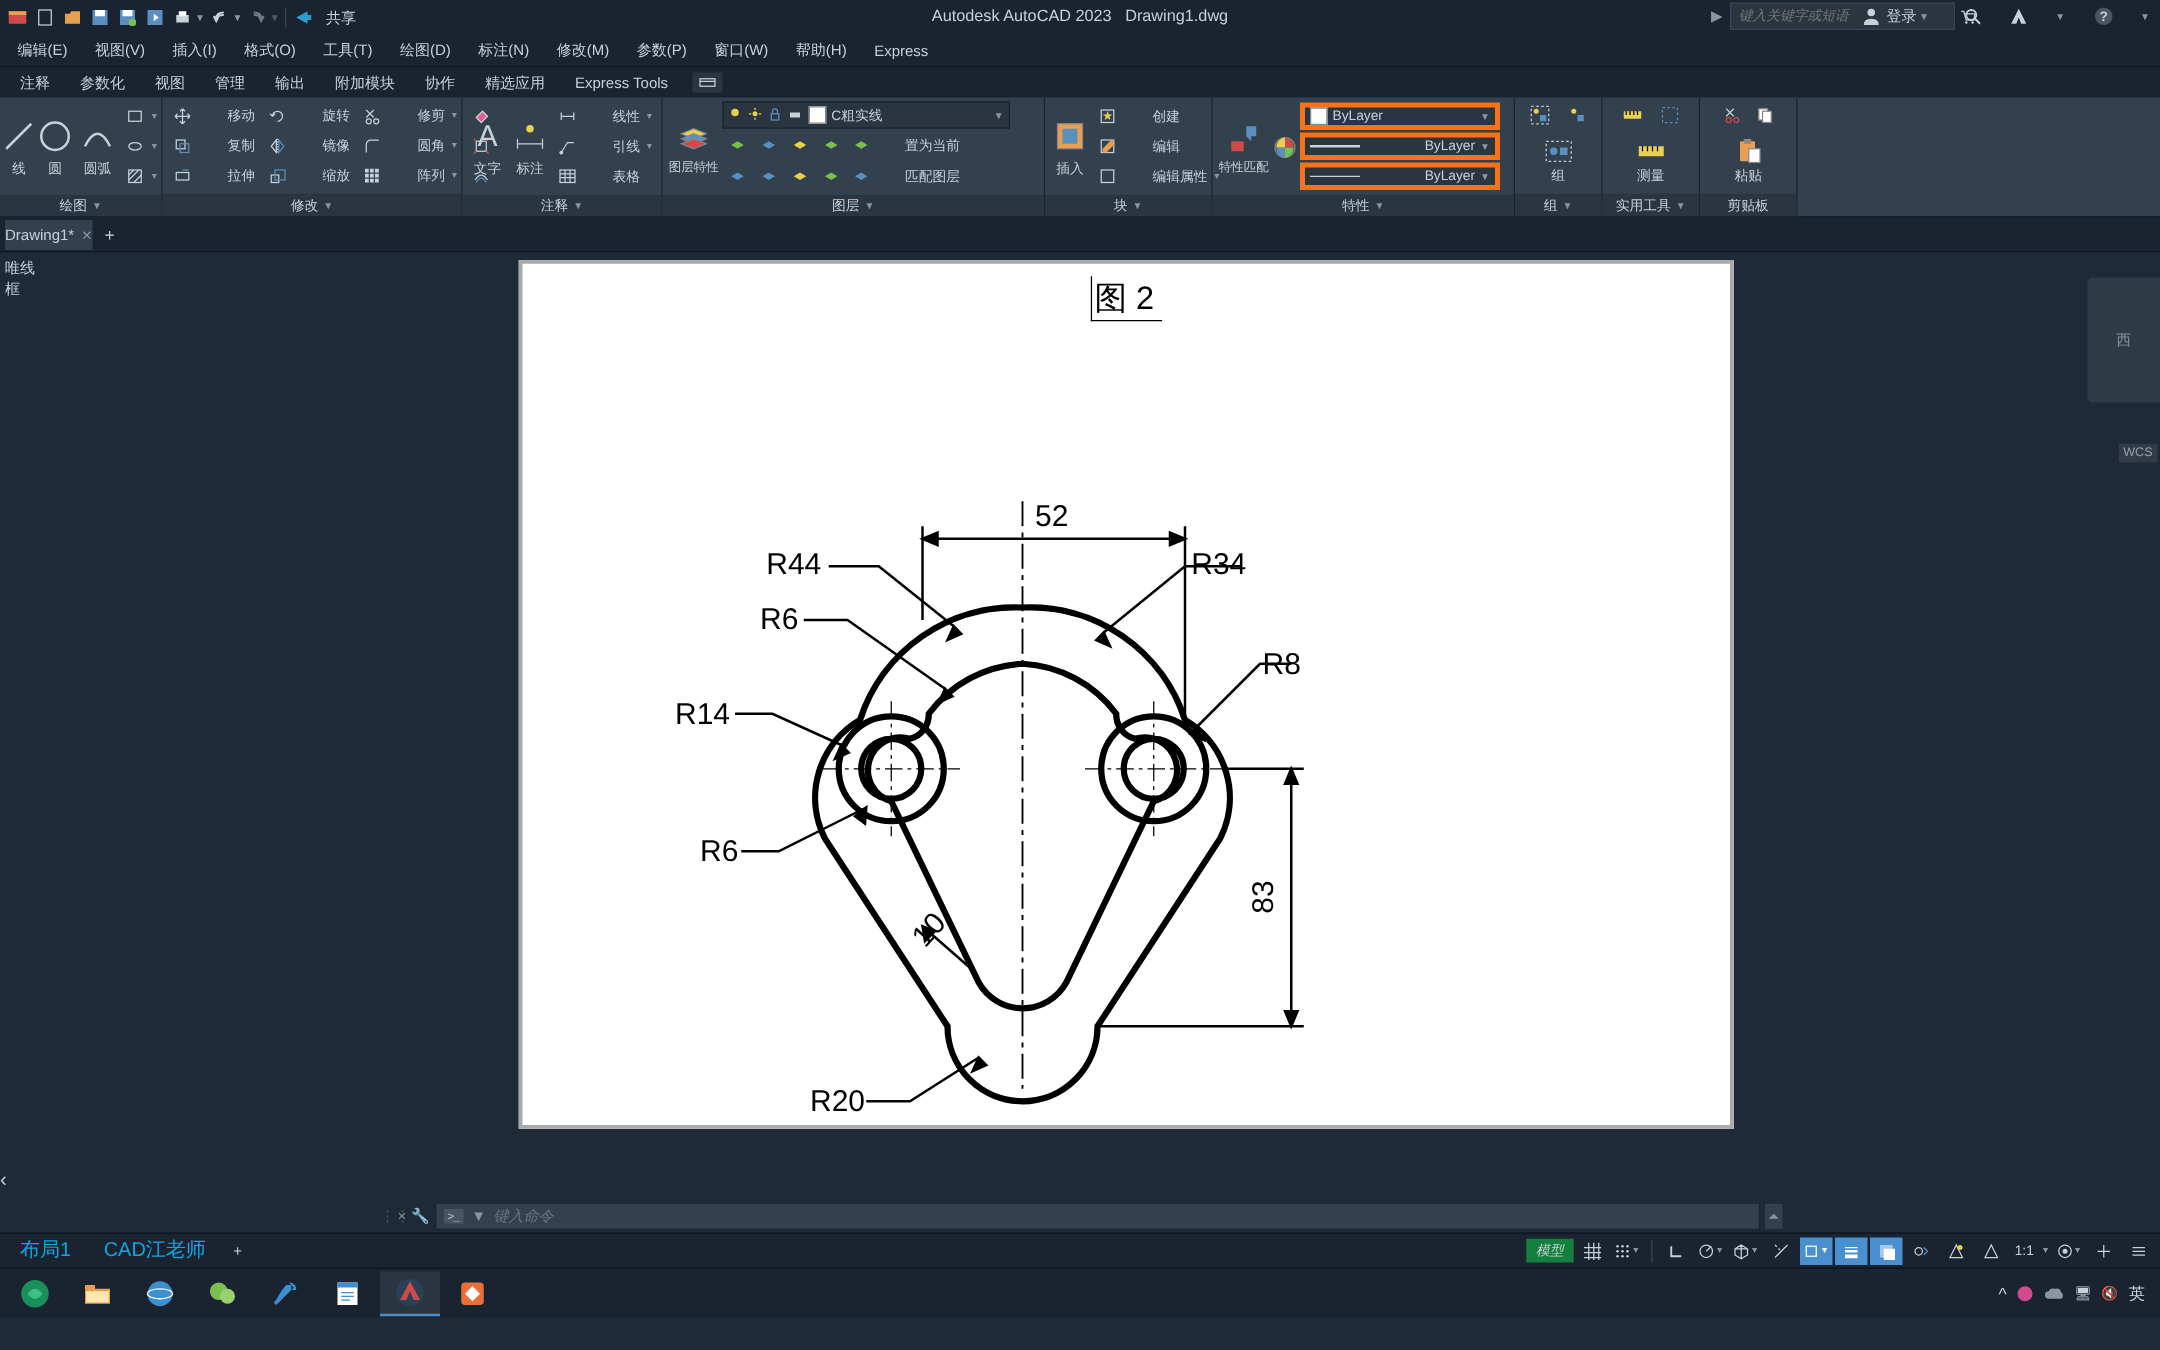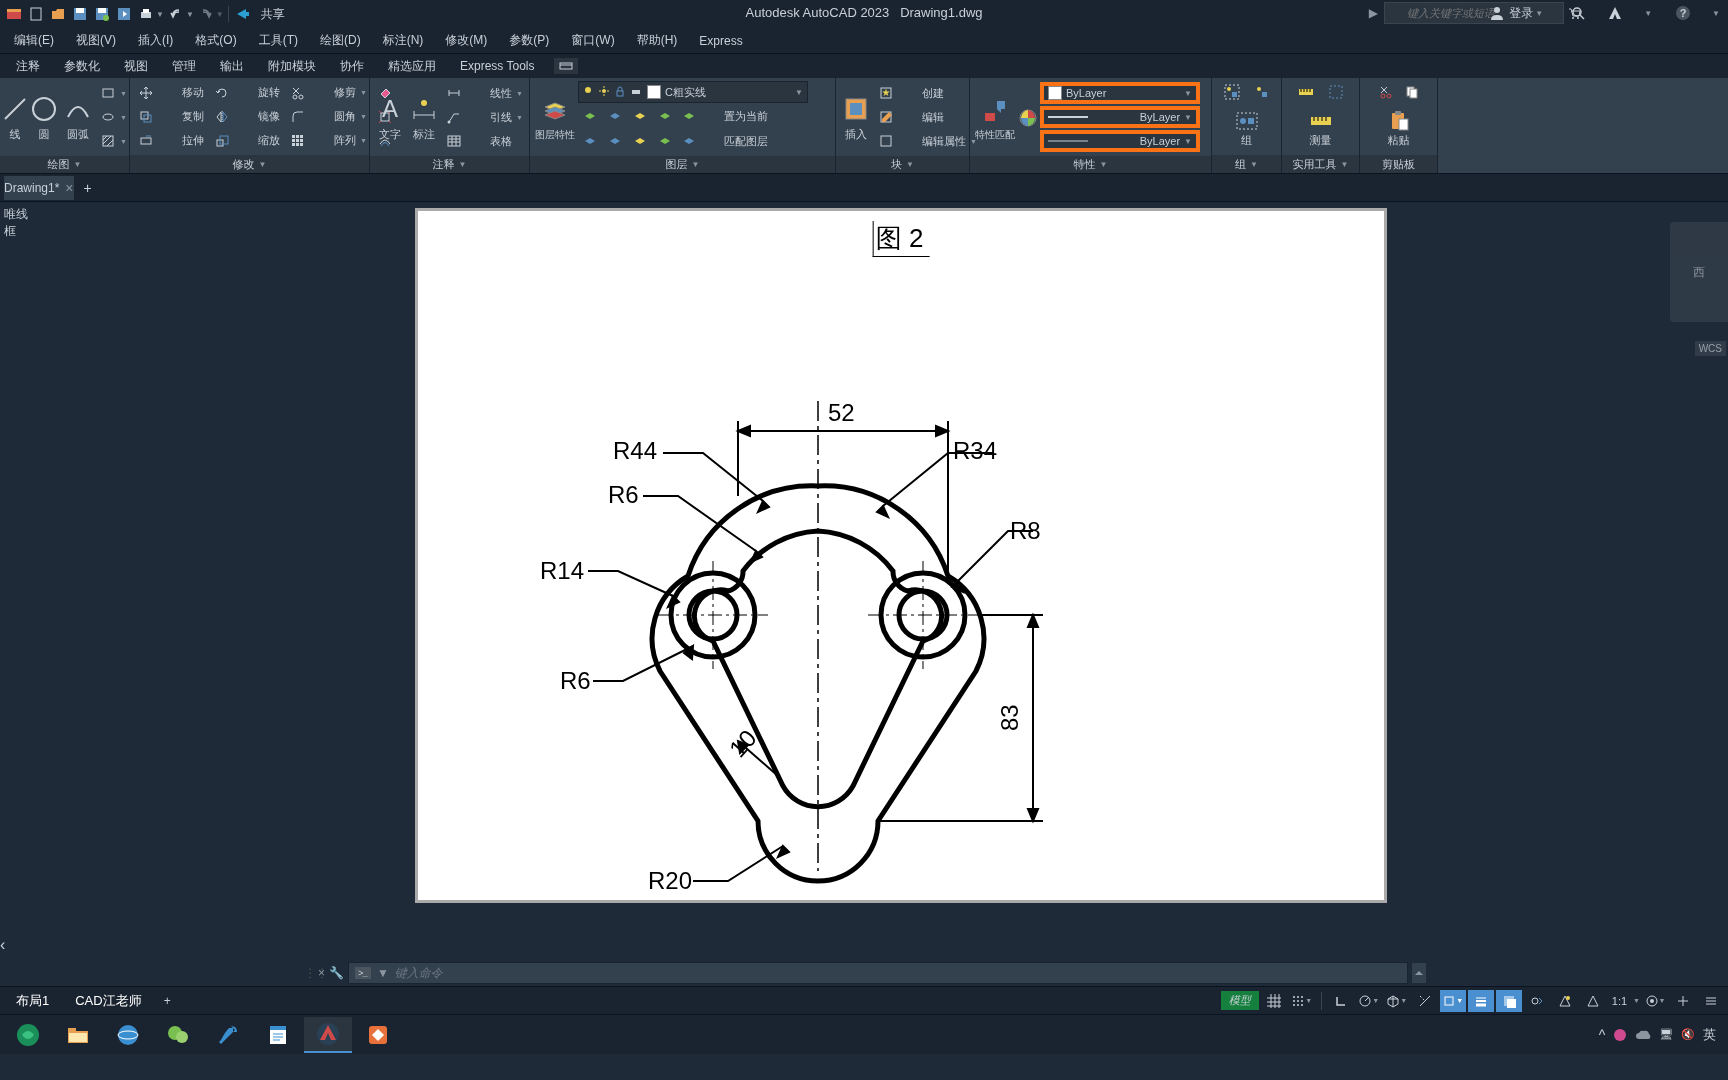--- a/index.html
+++ b/index.html
@@ -6,21 +6,21 @@
 body { background: #1e2a38; color: #c8d0d8; font-size: 12px; overflow: hidden; width: 1728px; height: 1080px; }
 
 
 .qat { height: 28px; background: #1a2430; display: flex; align-items: center; padding: 0 4px; gap: 2px; }
 .qat-icon { width: 20px; height: 20px; display: flex; align-items: center; justify-content: center; cursor: pointer; }
 .qat-sep { width: 1px; height: 16px; background: #3a4550; margin: 0 2px; }
 .qat-dropdown { color: #8a959f; font-size: 8px; margin-left: -2px; }
 .qat-share { margin-left: 6px; color: #c8d0d8; }
 .title-area { position: absolute; left: 50%; transform: translateX(-50%); top: 5px; color: #c8d0d8; font-size: 13px; }
 .search-area { position: absolute; right: 140px; top: 2px; display: flex; align-items: center; gap: 4px; }
-.search-box { background: #2a3540; border: 1px solid #3a4550; width: 180px; height: 22px; color: #6a7580; padding: 0 22px; font-style: italic; font-size: 11px; }
+.search-box { background: #2a3540; border: 1px solid #3a4550; width: 180px; height: 22px; color: #6a7580; padding: 0 6px; font-style: italic; font-size: 11px; }
 .search-play { color: #8a959f; margin-right: 2px; }
 .login-area { position: absolute; right: 8px; top: 3px; display: flex; align-items: center; gap: 21px; }
 .login-btn { display: flex; align-items: center; gap: 4px; color: #c8d0d8; cursor: pointer; }
 .login-icon { width: 16px; height: 16px; }
 
 
 .menubar { height: 26px; background: #1a2430; display: flex; align-items: center; padding: 0 4px; gap: 2px; border-bottom: 1px solid #0a1420; }
 .menu-item { padding: 4px 10px; cursor: pointer; color: #c8d0d8; font-size: 12px; }
 
 
@@ -60,34 +60,34 @@
 .file-tab-add { padding: 4px 10px; color: #c8d0d8; cursor: pointer; font-size: 14px; }
 
 
 .workspace { position: relative; height: 758px; background: #1e2a38; }
 .sidebar-left { position: absolute; left: 0; top: 0; width: 40px; height: 100%; }
 .sidebar-label { color: #c8d0d8; font-size: 12px; padding: 4px; }
 .canvas-area { position: absolute; left: 0; top: 0; width: 100%; height: 100%; }
 .drawing-paper { position: absolute; left: 415px; top: 6px; width: 972px; height: 695px; background: #fff; border: 3px solid #aaa; }
 .drawing-content { position: absolute; left: 50%; top: 10px; transform: translateX(-50%); font-family: "SimSun", serif; color: #000; font-size: 24px; }
 .viewcube { position: absolute; right: 0; top: 20px; width: 58px; height: 100px; background: #3a4550; opacity: 0.6; border-radius: 4px 0 0 4px; display:flex; align-items:center; justify-content:center; color:#c8d0d8; }
-.wcs-label { position: absolute; right: 2px; top: 139px; background: #3a4550; color: #c8d0d8; padding: 2px 4px; font-size: 10px; opacity: 0.7; }
+.wcs-label { position: absolute; right: 2px; top: 153px; background: #3a4550; color: #c8d0d8; padding: 2px 4px; font-size: 10px; opacity: 0.7; }
 
 
 .cmdline-area { height: 26px; background: #1e2a38; display: flex; align-items: center; padding: 0 4px; gap: 4px; }
 .cmdline-handle { width: 10px; height: 20px; display:flex; align-items:center; cursor: move; color:#555; }
 .cmdline-close { color: #8a959f; cursor: pointer; }
 .cmdline-wrench { color: #8a959f; cursor: pointer; }
 .cmdline { background: #33404d; border: 1px solid #1a2430; height: 22px; flex: 0 0 1060px; display: flex; align-items: center; padding: 0 6px; gap: 6px; color: #6a7580; font-style: italic; }
 .cmdline-end { width:14px; height:20px; background:#33404d; display:flex; align-items:center; justify-content:center; cursor:pointer; }
 
 
 .layout-bar { height: 28px; background: #1a2430; display: flex; align-items: center; justify-content: space-between; padding: 0 4px; border-top: 1px solid #0a1420; }
 .layout-tabs { display: flex; align-items: center; gap: 2px; }
-.layout-tab { padding: 4px 12px; cursor: pointer; color: #ffffff; font-size: 13px; }
+.layout-tab { padding: 4px 12px; cursor: pointer; color: #0ea5e9; font-size: 16px; }
 .layout-add { padding: 4px 8px; cursor: pointer; color: #c8d0d8; }
 .status-right { display: flex; align-items: center; gap: 2px; }
 .status-btn { width: 26px; height: 22px; display: flex; align-items: center; justify-content: center; cursor: pointer; color: #c8d0d8; }
 .status-btn.active { background: #4a90d0; color: #fff; }
 .status-model { padding: 2px 8px; background: #15803d; color: #c8d0d8; font-size: 11px; cursor: pointer; font-style: italic; }
 .status-scale { padding: 2px 4px; color: #c8d0d8; font-size: 11px; }
 
 
 .taskbar { height: 40px; background: #1a2430; display: flex; align-items: center; padding: 0 4px; gap: 2px; border-top: 1px solid #0a1420; }
 .task-btn { width: 48px; height: 36px; display: flex; align-items: center; justify-content: center; cursor: pointer; }

